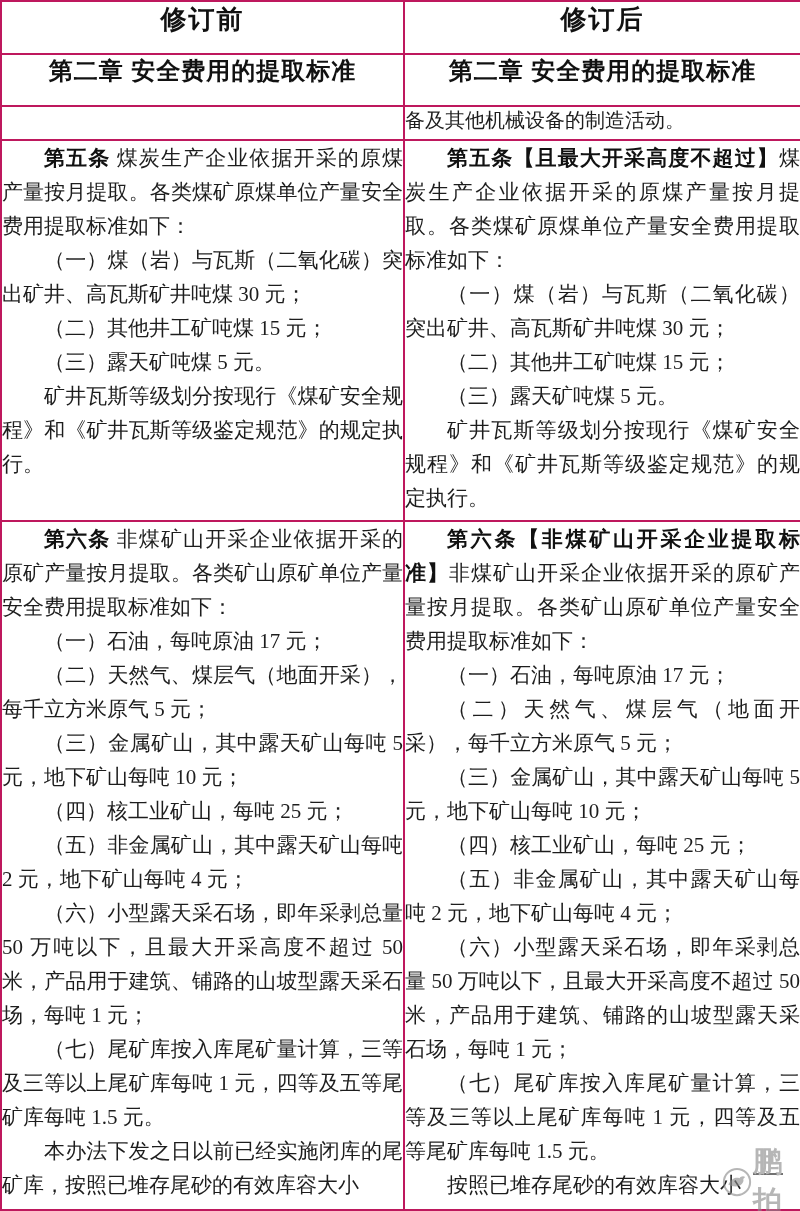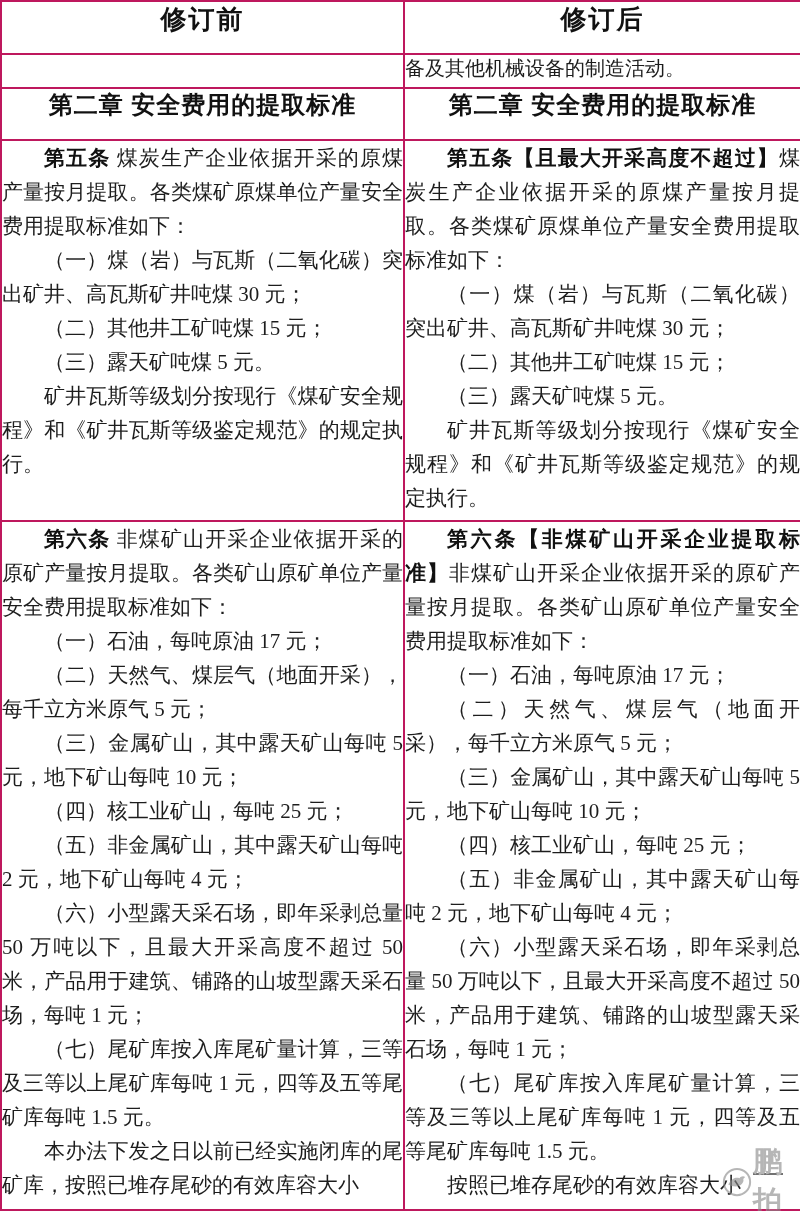--- a/index.html
+++ b/index.html
@@ -102,27 +102,27 @@
     <col style="width:403px">
     <col style="width:397px">
   </colgroup>
   <tbody>
     <tr>
       <th class="col-header">修订前</th>
       <th class="col-header">修订后</th>
     </tr>
 
     <tr>
-      <td class="carry-cell"></td>
-      <td class="carry-cell">备及其他机械设备的制造活动。</td>
+      <td class="chapter-cell">第二章 安全费用的提取标准</td>
+      <td class="chapter-cell">第二章 安全费用的提取标准</td>
     </tr>
 
     <tr>
-      <td class="chapter-cell">第二章 安全费用的提取标准</td>
-      <td class="chapter-cell">第二章 安全费用的提取标准</td>
+      <td class="carry-cell"></td>
+      <td class="carry-cell">备及其他机械设备的制造活动。</td>
     </tr>
 
     <tr>
       <td class="body-cell article5-cell">
           <p class="para"><b class="lead">第五条</b>&nbsp;煤炭生产企业依据开采的原煤产量按月提取。各类煤矿原煤单位产量安全费用提取标准如下：</p>
           <p class="para">（一）煤（岩）与瓦斯（二氧化碳）突出矿井、高瓦斯矿井吨煤 30 元；</p>
           <p class="para">（二）其他井工矿吨煤 15 元；</p>
           <p class="para">（三）露天矿吨煤 5 元。</p>
           <p class="para">矿井瓦斯等级划分按现行《煤矿安全规程》和《矿井瓦斯等级鉴定规范》的规定执行。</p>
         </td>

